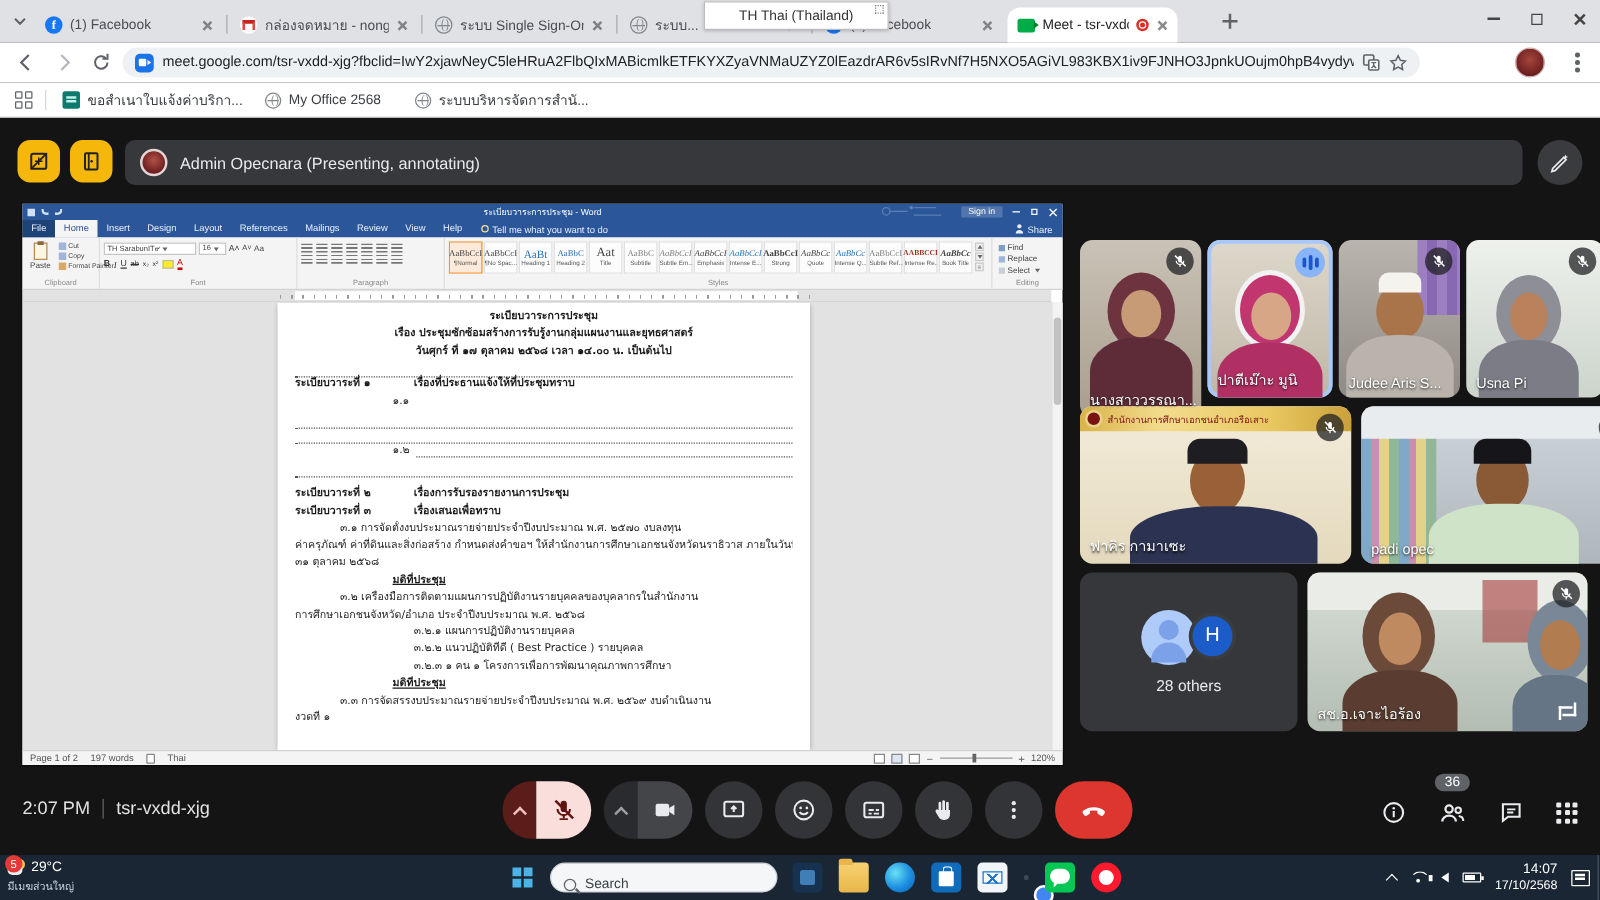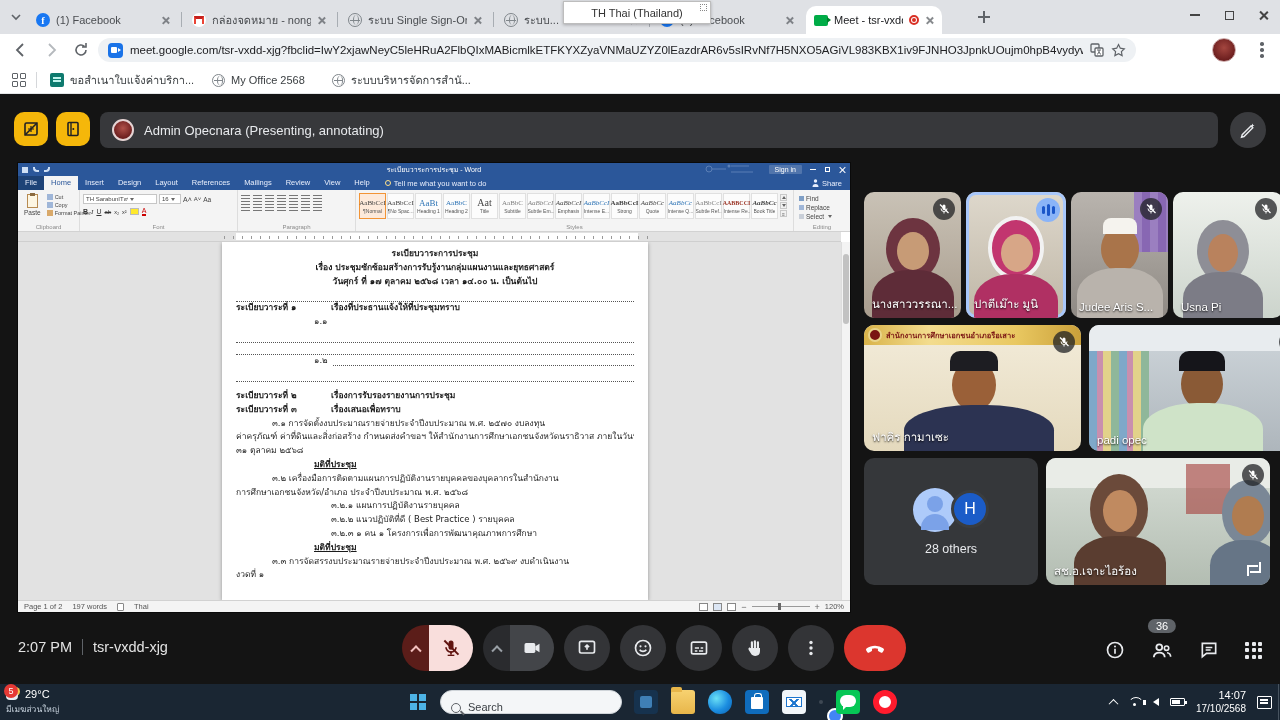--- a/index.html
+++ b/index.html
@@ -149,21 +149,21 @@
   .tile .name{position:absolute;left:8px;bottom:5px;font-size:11.5px;color:#fff;text-shadow:0 1px 2px rgba(0,0,0,.9);z-index:3;white-space:nowrap}
   .mutebadge{position:absolute;top:6px;right:6px;width:22px;height:22px;border-radius:50%;background:rgba(32,33,36,.75);display:flex;align-items:center;justify-content:center;z-index:3}
   .audiobadge{position:absolute;top:6px;right:6px;width:24px;height:24px;border-radius:50%;background:#8ab4f8;display:flex;align-items:center;justify-content:center;gap:2px;z-index:3}
   .audiobadge i{width:3px;background:#1a56c9;border-radius:2px;display:block}
   .tile.speaking{outline:3px solid #a8c7fa;outline-offset:-3px}
   .sh{position:absolute;border-radius:45% 45% 0 0}
   .hd{position:absolute;border-radius:50%}
   .fc{position:absolute;border-radius:50%}
   .banner{position:absolute;left:0;top:0;right:0;height:20px;background:linear-gradient(90deg,#d9b34a,#f3dc8e 30%,#e9c861 70%,#caa03a);display:flex;align-items:center;z-index:2}
   .banner .crest{width:14px;height:14px;border-radius:50%;background:#7a1413;border:2px solid #e9d48a;margin:0 4px 0 4px;flex:none}
-  .banner .btx{font-size:7.5px;color:#7a1413;font-weight:bold;white-space:nowrap;overflow:hidden}
+  .banner .btx{font-size:7.5px;color:#7a1413;font-weight:normal;white-space:nowrap;overflow:hidden}
   .others{display:flex;flex-direction:column;align-items:center;justify-content:center;height:100%;gap:10px}
   .ocirc{position:relative;width:76px;height:44px}
   .oc1{position:absolute;left:0;top:0;width:44px;height:44px;border-radius:50%;background:#aecbfa}
   .oc1::before{content:"";position:absolute;left:14px;top:8px;width:16px;height:16px;border-radius:50%;background:#7ba2e8}
   .oc1::after{content:"";position:absolute;left:8px;top:26px;width:28px;height:16px;border-radius:14px 14px 0 0;background:#7ba2e8}
   .oc2{position:absolute;right:0;top:2px;width:38px;height:38px;border-radius:50%;background:#1b5cc8;color:#fff;display:flex;align-items:center;justify-content:center;font-size:16px;border:3px solid #3a3d40}
   .otxt{color:#e8eaed;font-size:12.5px}
   .cropic{position:absolute;right:8px;bottom:8px;width:15px;height:15px;z-index:3}
   .cropic::before{content:"";position:absolute;left:3px;top:0;width:9px;height:9px;border-right:2px solid #fff;border-bottom:2px solid #fff}
   .cropic::after{content:"";position:absolute;left:0;top:3px;width:9px;height:9px;border-left:2px solid #fff;border-top:2px solid #fff}
@@ -654,21 +654,21 @@
         <span class="zline">
             <i></i>
           </span>
         <span style="font-size:9px;color:#666">+</span>
         <span>120%</span>
       </span>
     </div>
   </div>
 
   <div class="vrow" style="left:864px;top:192px;height:126px">
-    <div class="tile" style="width:97px;height:126px;background:linear-gradient(#c9c2b6,#a99d8e)">
+    <div class="tile" style="width:97px;height:142px;background:linear-gradient(#c9c2b6,#a99d8e)">
       <span class="hd" style="left:22px;top:26px;width:54px;height:62px;background:#6d3440"></span>
       <span class="fc" style="left:33px;top:40px;width:32px;height:38px;background:#c79b76"></span>
       <span class="sh" style="left:8px;top:78px;width:82px;height:60px;background:#5e2c38"></span>
       <span class="mutebadge">
         <svg width="12" height="12" viewBox="0 0 24 24" fill="#fff">
             <rect x="9" y="3" width="6" height="11" rx="3"></rect>
             <path d="M6 11a6 6 0 0 0 12 0" fill="none" stroke="#fff" stroke-width="2"></path>
             <rect x="11" y="17" width="2" height="4"></rect>
             <line x1="4" y1="3" x2="21" y2="20" stroke="#fff" stroke-width="2.4"></line>
           </svg>

